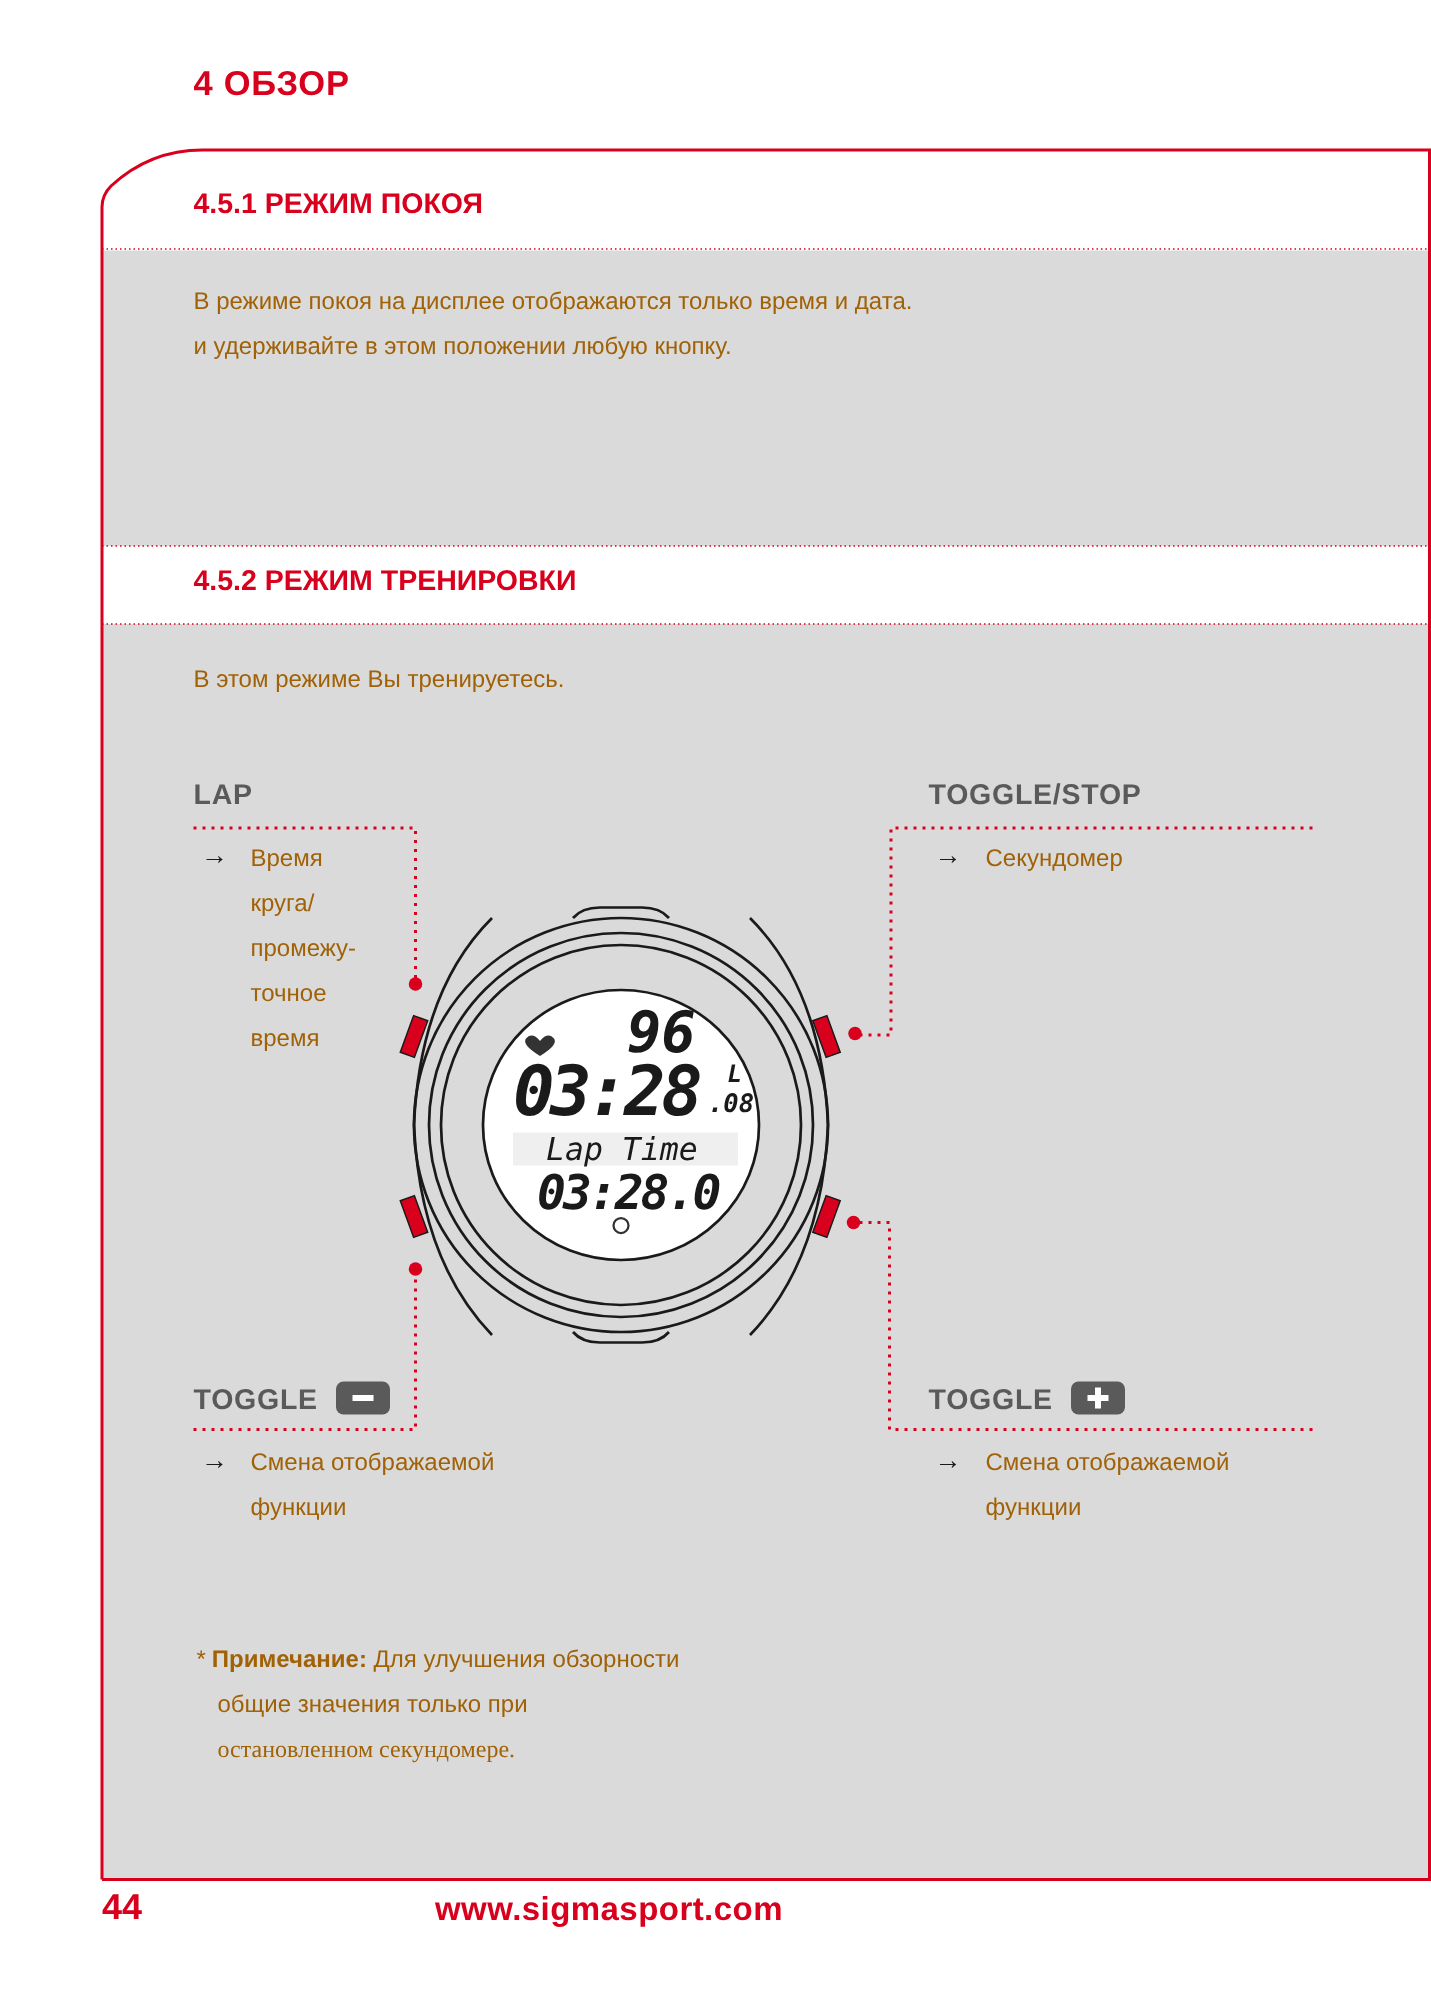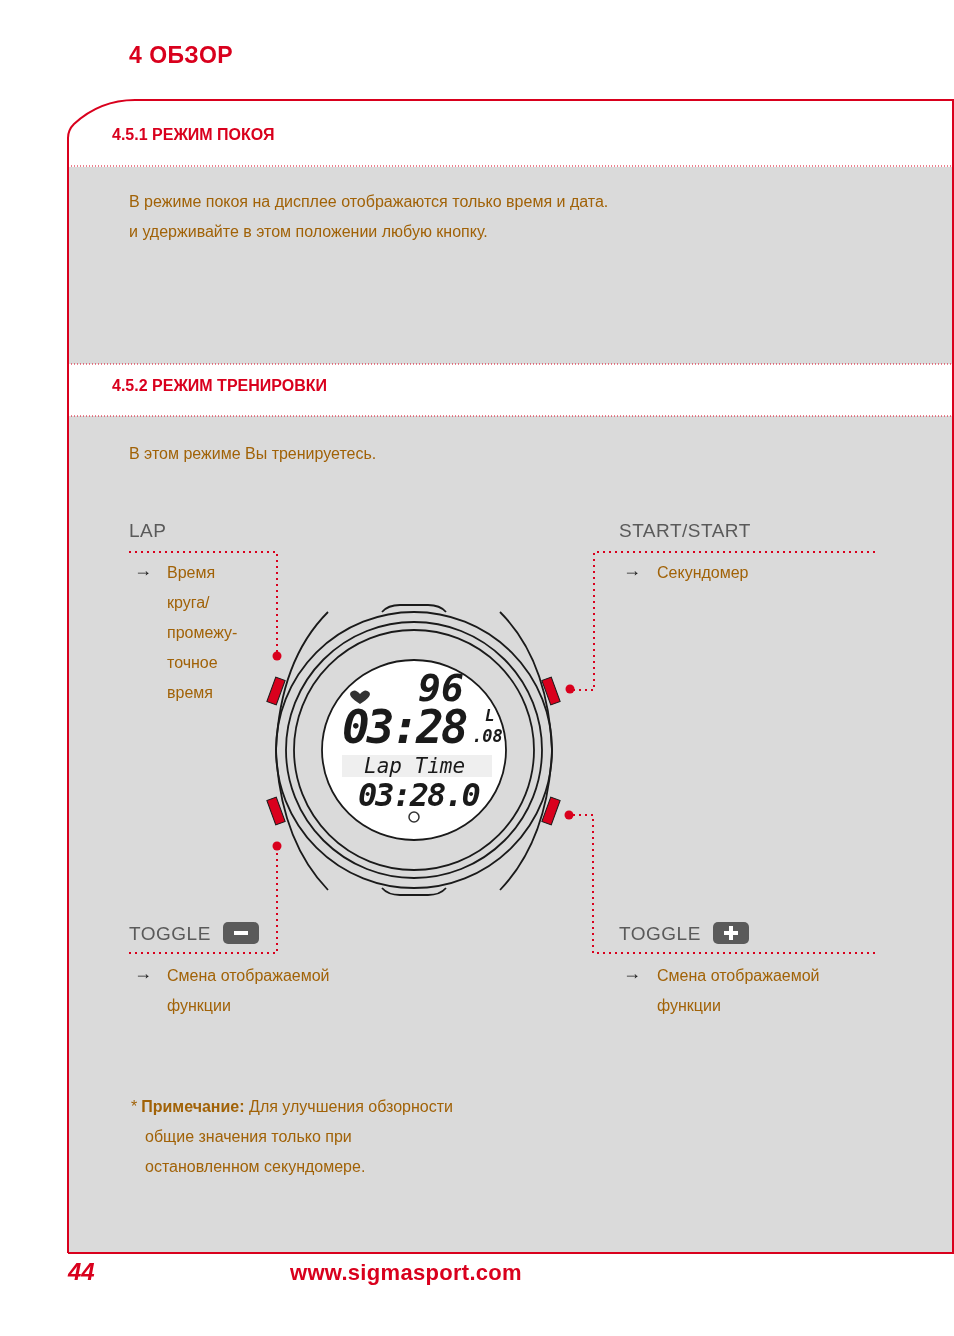--- a/index.html
+++ b/index.html
@@ -7,35 +7,35 @@
     width: 954px; height: 1336px; position: relative; background: #ffffff;
     font-family: "Liberation Sans", "DejaVu Sans", sans-serif; color: #1a1a1a;
     overflow: hidden;
   }
   .chapter-title {
     position: absolute; left: 129px; top: 42px; font-size: 23px; font-weight: bold;
     color: #d9001d; letter-spacing: 0.5px;
   }
   .frame-svg { position: absolute; left: 0; top: 0; }
   .section-head {
-    position: absolute; left: 112px; font-size: 16px; font-weight: bold; color: #d9001d;
+    position: absolute; left: 129px; font-size: 19px; font-weight: bold; color: #d9001d;
   }
   .gray-block { position: absolute; left: 68px; right: 1px; background: #dadada; }
   .body-text { position: absolute; font-size: 16px; line-height: 30px; color: #a16207; }
   .label-head {
-    position: absolute; font-size: 19px; font-weight: normal; color: #5a5a5a; letter-spacing: 0.5px;
+    position: absolute; font-size: 19px; font-weight: bold; color: #5a5a5a; letter-spacing: 0.5px;
   }
   .arrow { position: absolute; font-size: 18px; font-weight: bold; color: #1a1a1a; }
   .btn-icon {
     display: inline-block; width: 36px; height: 22px; background: #5a5a5a; border-radius: 5px;
     position: relative; vertical-align: middle; margin-left: 12px; top: -2px;
   }
   .btn-icon .bar-h { position: absolute; left: 11px; top: 9px; width: 14px; height: 4px; background: #fff; }
   .btn-icon .bar-v { position: absolute; left: 16px; top: 4px; width: 4px; height: 14px; background: #fff; }
-  .footer-page { position: absolute; left: 68px; top: 1258px; font-size: 24px; font-weight: bold; color: #d9001d; font-style: italic; }
+  .footer-page { position: absolute; left: 68px; top: 1258px; font-size: 24px; font-weight: bold; color: #d9001d; }
   .footer-url { position: absolute; left: 290px; top: 1260px; font-size: 22px; font-weight: bold; color: #d9001d; letter-spacing: 0.3px; }
   .lcd { position: absolute; font-family: "DejaVu Sans Mono", monospace; font-style: italic; color: #1a1a1a; font-weight: bold; }
 </style>
 </head>
 <body>
 
 <div class="chapter-title">4 ОБЗОР</div>
 
 <div class="gray-block" style="top:167px;height:197px;"></div>
 <div class="gray-block" style="top:416px;height:837px;"></div>
@@ -101,21 +101,21 @@
 <div class="label-head" style="left:129px;top:520px;">LAP</div>
 <div class="arrow" style="left:134px;top:560px;">→</div>
 <div class="body-text" style="left:167px;top:558px;">
   <div>Время</div>
   <div>круга/</div>
   <div>промежу-</div>
   <div>точное</div>
   <div>время</div>
 </div>
 
-<div class="label-head" style="left:619px;top:520px;">START/START</div>
+<div class="label-head" style="left:619px;top:520px;">TOGGLE/STOP</div>
 <div class="arrow" style="left:623px;top:560px;">→</div>
 <div class="body-text" style="left:657px;top:558px;">
   <div>Секундомер</div>
 </div>
 
 <div class="label-head" style="left:129px;top:923px;">
   <span>TOGGLE</span><span class="btn-icon"><span class="bar-h"></span></span>
 </div>
 <div class="arrow" style="left:134px;top:963px;">→</div>
 <div class="body-text" style="left:167px;top:961px;">
@@ -128,17 +128,17 @@
 </div>
 <div class="arrow" style="left:623px;top:963px;">→</div>
 <div class="body-text" style="left:657px;top:961px;">
   <div>Смена отображаемой</div>
   <div>функции</div>
 </div>
 
 <div class="body-text" style="left:131px;top:1092px;">
   <div><span>*</span><b style="margin-left:4px;">Примечание:</b><span style="white-space:pre;"> Для улучшения обзорности</span></div>
   <div style="padding-left:14px;">общие значения только при</div>
-  <div style="padding-left:14px;">остановленном секундомере.</div>
+  <div style="padding-left:14px;font-family:Liberation Serif, serif;">остановленном секундомере.</div>
 </div>
 
 <div class="footer-page">44</div>
 <div class="footer-url">www.sigmasport.com</div>
 
 </body></html>

